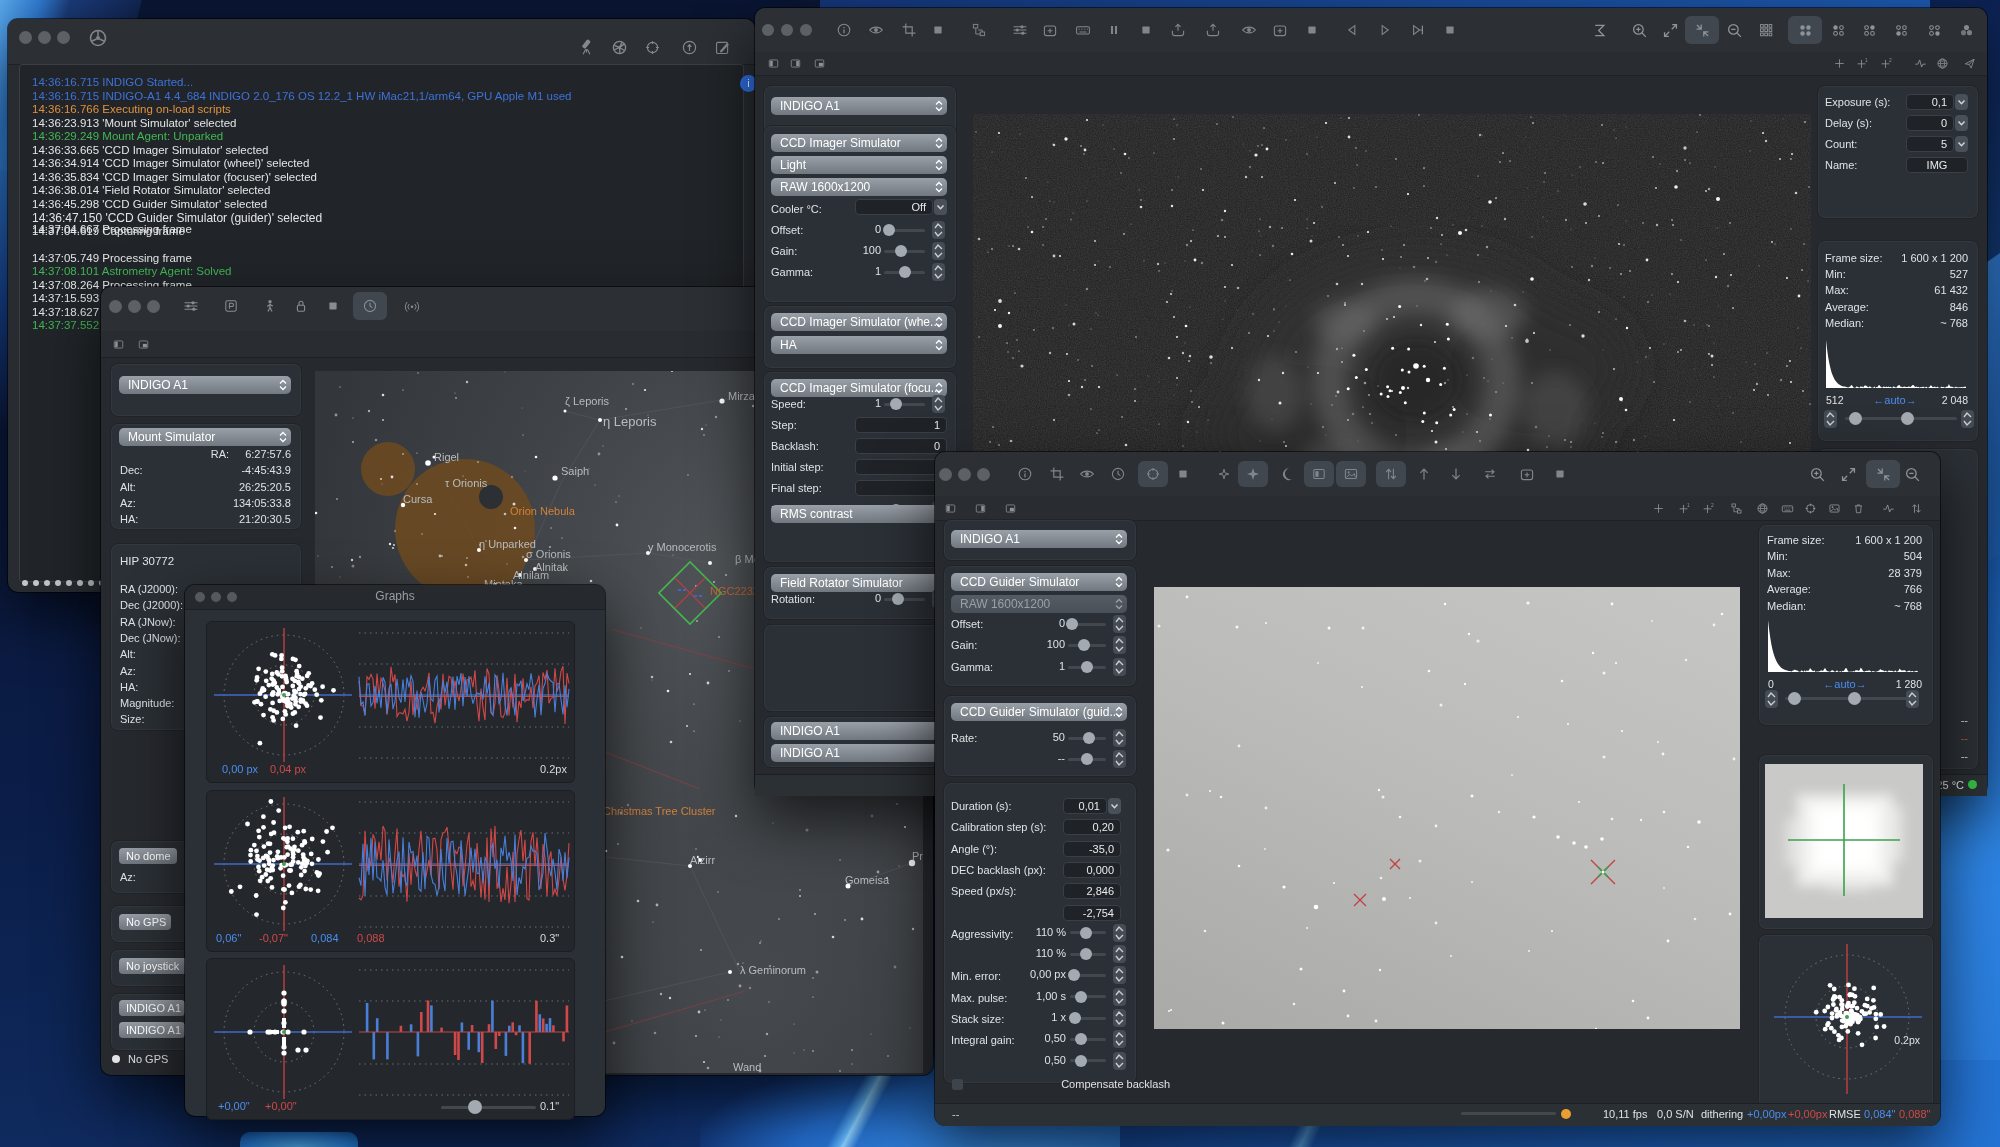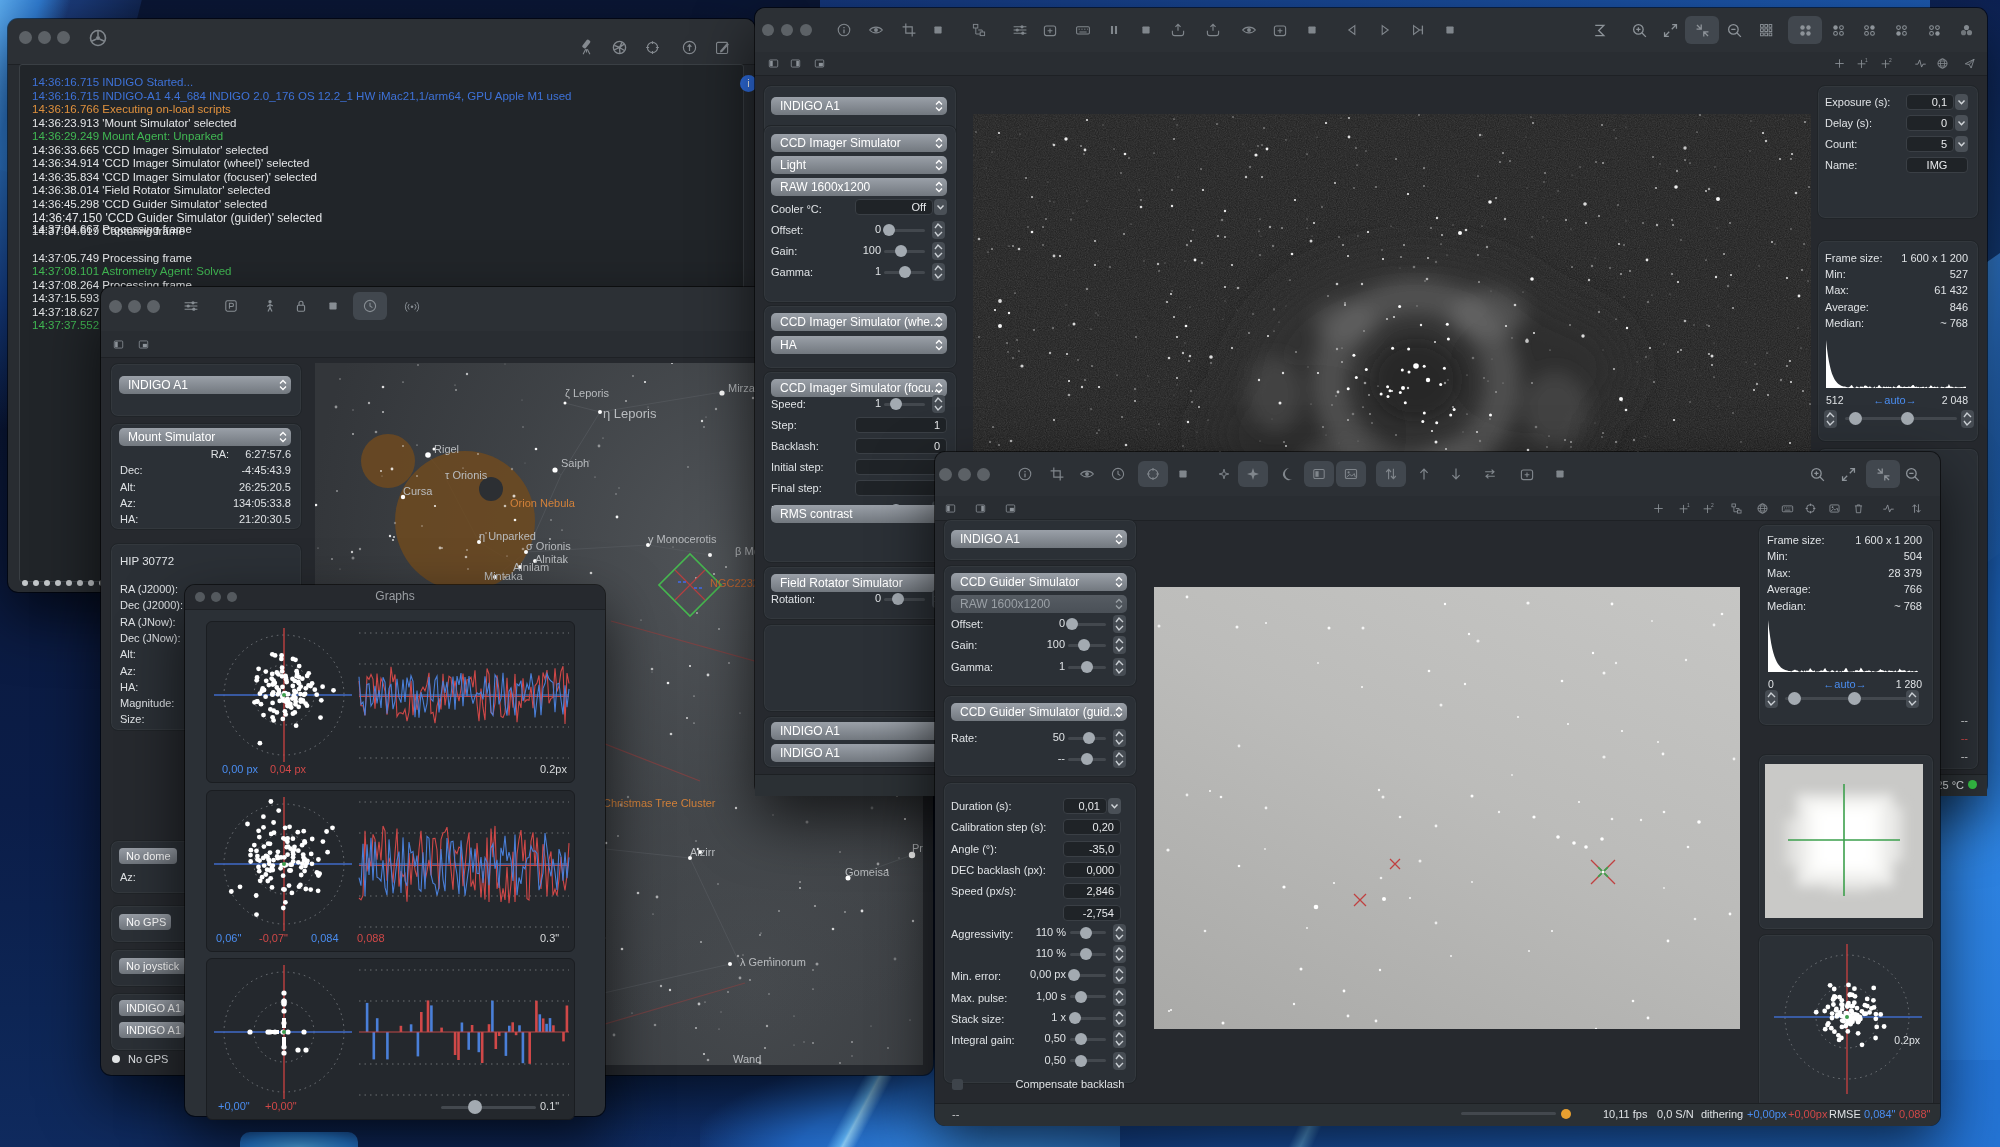--- a/index.html
+++ b/index.html
@@ -162,21 +162,21 @@
     <div style="position:absolute;left:19px;top:584px;width:200px;font-size:11px;color:#dfe2e5;text-align:left;white-space:nowrap">Az:</div>
     <div style="position:absolute;left:9px;top:618px;width:190px;height:36px;background:#2b3036;border:1px solid #202428;border-radius:8px;box-shadow:inset 0 0 0 1px rgba(255,255,255,0.04)"></div>
     <div style="position:absolute;left:18px;top:627px;width:52px;height:16px;background:linear-gradient(180deg,#989ea6,#70767d);border-radius:4px;color:#fff;font-size:11px;line-height:16px;padding-left:7px;box-sizing:border-box">No GPS</div>
     <div style="position:absolute;left:9px;top:662px;width:190px;height:36px;background:#2b3036;border:1px solid #202428;border-radius:8px;box-shadow:inset 0 0 0 1px rgba(255,255,255,0.04)"></div>
     <div style="position:absolute;left:18px;top:671px;width:72px;height:16px;background:linear-gradient(180deg,#989ea6,#70767d);border-radius:4px;color:#fff;font-size:11px;line-height:16px;padding-left:7px;box-sizing:border-box">No joystick</div>
     <div style="position:absolute;left:9px;top:706px;width:190px;height:56px;background:#2b3036;border:1px solid #202428;border-radius:8px;box-shadow:inset 0 0 0 1px rgba(255,255,255,0.04)"></div>
     <div style="position:absolute;left:18px;top:713px;width:66px;height:16px;background:linear-gradient(180deg,#989ea6,#70767d);border-radius:4px;color:#fff;font-size:11px;line-height:16px;padding-left:7px;box-sizing:border-box">INDIGO A1</div>
     <div style="position:absolute;left:18px;top:735px;width:66px;height:16px;background:linear-gradient(180deg,#989ea6,#70767d);border-radius:4px;color:#fff;font-size:11px;line-height:16px;padding-left:7px;box-sizing:border-box">INDIGO A1</div>
     <div style="position:absolute;left:11px;top:768px;width:8px;height:8px;border-radius:50%;background:#e2e4e6"></div>
     <div style="position:absolute;left:27px;top:766px;width:200px;font-size:11px;color:#dfe2e5;text-align:left;white-space:nowrap">No GPS</div>
-    <div style="position:absolute;left:214px;top:76px;width:608px;height:702px;background:#33363a;overflow:hidden">
+    <div style="position:absolute;left:214px;top:84px;width:608px;height:702px;background:#33363a;overflow:hidden">
 <div style="position:absolute;left:0;top:0;width:100%;height:100%;background:
 radial-gradient(ellipse 420px 480px at 68% 28%,rgba(84,88,92,.9) 0%,rgba(72,76,80,.55) 55%,rgba(60,63,67,0) 100%),
 radial-gradient(ellipse 380px 420px at 72% 88%,rgba(74,78,82,.8) 0%,rgba(60,63,67,0) 100%)"></div>
 <svg width="608" height="702" style="position:absolute;left:0;top:0">
 <line x1="0" y1="268" x2="385" y2="418" stroke="#8a4040" stroke-width="1.2" opacity=".75"></line>
 <line x1="296" y1="258" x2="608" y2="345" stroke="#8a4040" stroke-width="1.2" opacity=".75"></line>
 <line x1="150" y1="702" x2="430" y2="620" stroke="#8a4040" stroke-width="1.2" opacity=".6"></line>
 <g stroke="#5a5e63" stroke-width="1" opacity=".55">
 <polyline points="113,92 129,112 164,179 205,204 246,112" fill="none"></polyline>
 <polyline points="240,107 246,112 285,49" fill="none"></polyline>
@@ -2401,21 +2401,21 @@
     <div style="position:absolute;left:178px;top:578.3px;width:13px;height:18px;background:#464c53;border-radius:4px"><svg width="13" height="18" viewBox="0 0 13 18">
         <path d="M3 7 L6 3 L10 7 M3 11 L6 15 L10 11" stroke="#c9ced3" stroke-width="1.4" fill="none"></path>
       </svg></div>
     <div style="position:absolute;left:61px;top:601.5999999999999px;width:70px;text-align:right;font-size:11px;color:#dfe2e5">0,50</div>
     <div style="position:absolute;left:135px;top:607.0999999999999px;width:36px;height:3px;border-radius:2px;background:#43484e"></div>
     <div style="position:absolute;left:139.8px;top:602.5999999999999px;width:12px;height:12px;border-radius:50%;background:#a3aab1"></div>
     <div style="position:absolute;left:178px;top:599.5999999999999px;width:13px;height:18px;background:#464c53;border-radius:4px"><svg width="13" height="18" viewBox="0 0 13 18">
         <path d="M3 7 L6 3 L10 7 M3 11 L6 15 L10 11" stroke="#c9ced3" stroke-width="1.4" fill="none"></path>
       </svg></div>
     <div style="position:absolute;left:17px;top:626.8999999999999px;width:11px;height:11px;background:#3e444b;border-radius:2.5px"></div>
-    <div style="position:absolute;left:35px;top:625.8999999999999px;width:200px;font-size:11px;color:#dfe2e5;text-align:center;white-space:nowrap">Compensate backlash</div>
+    <div style="position:absolute;left:35px;top:625.8999999999999px;width:200px;font-size:11px;color:#dfe2e5;text-align:right;white-space:nowrap">Compensate backlash</div>
     <div style="position:absolute;left:219px;top:135px;width:586px;height:442px;background:linear-gradient(205deg,#c6c6c4 0%,#bcbcba 45%,#a9a9a7 100%);overflow:hidden">
 <svg width="586" height="442" style="position:absolute;left:0;top:0">
 <circle cx="468" cy="144" r="1.1" fill="#fff" opacity="0.96"></circle>
         <circle cx="67" cy="210" r="1.3" fill="#fff" opacity="0.90"></circle>
         <circle cx="85" cy="279" r="1.3" fill="#fff" opacity="0.96"></circle>
         <circle cx="17" cy="423" r="1.0" fill="#fff" opacity="0.95"></circle>
         <circle cx="297" cy="369" r="1.0" fill="#fff" opacity="0.83"></circle>
         <circle cx="51" cy="344" r="1.3" fill="#fff" opacity="0.80"></circle>
         <circle cx="112" cy="36" r="1.0" fill="#fff" opacity="0.89"></circle>
         <circle cx="256" cy="311" r="1.0" fill="#fff" opacity="0.96"></circle>

